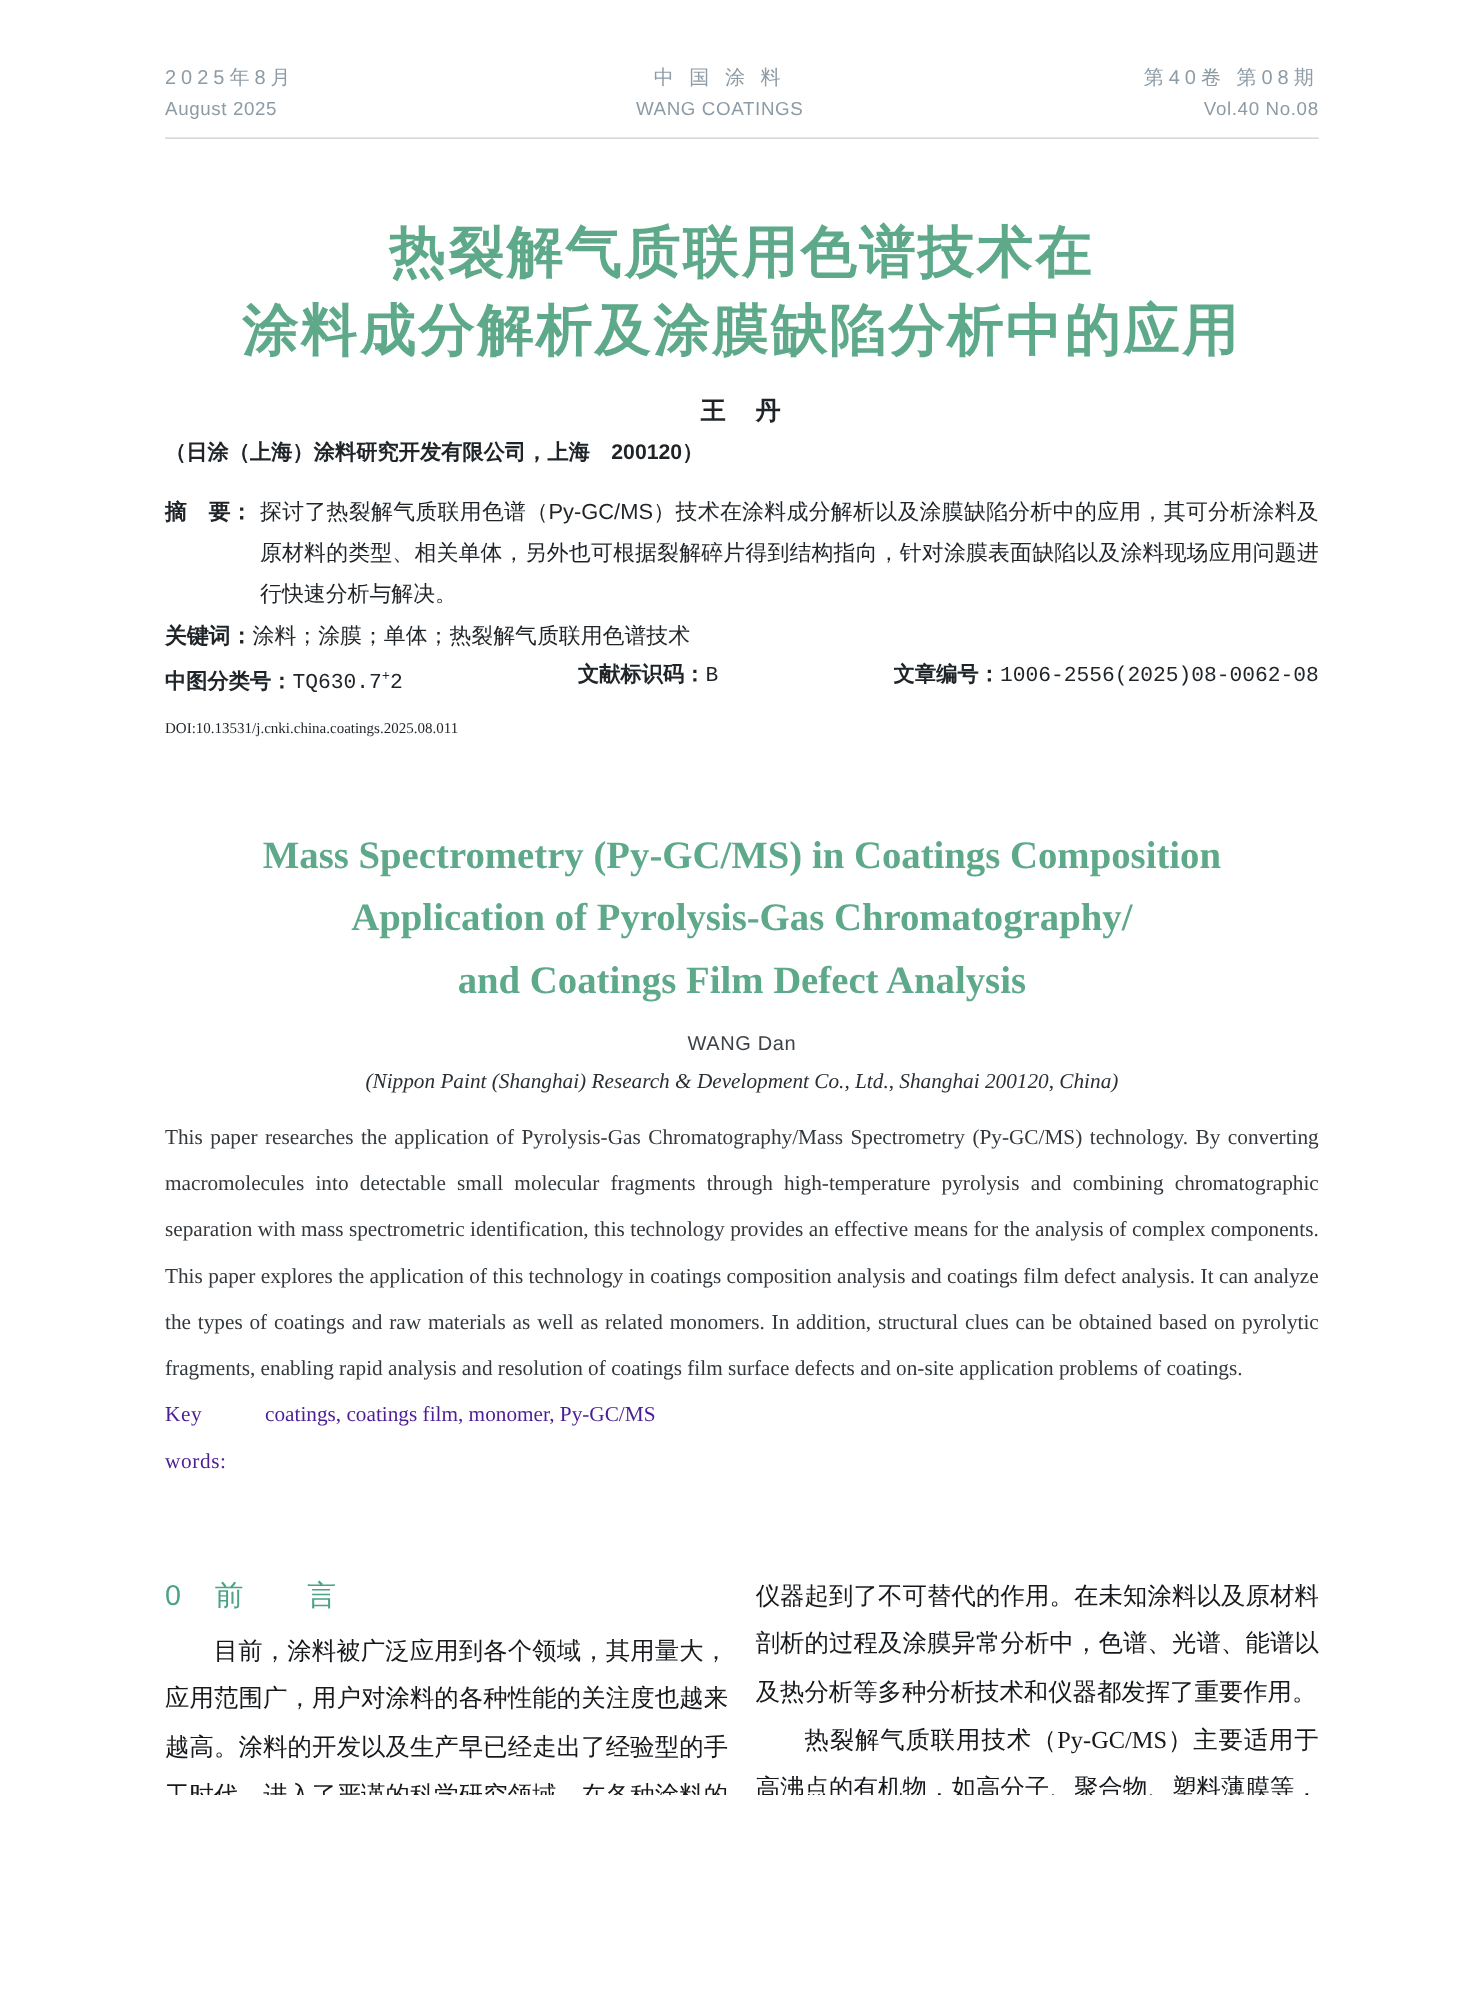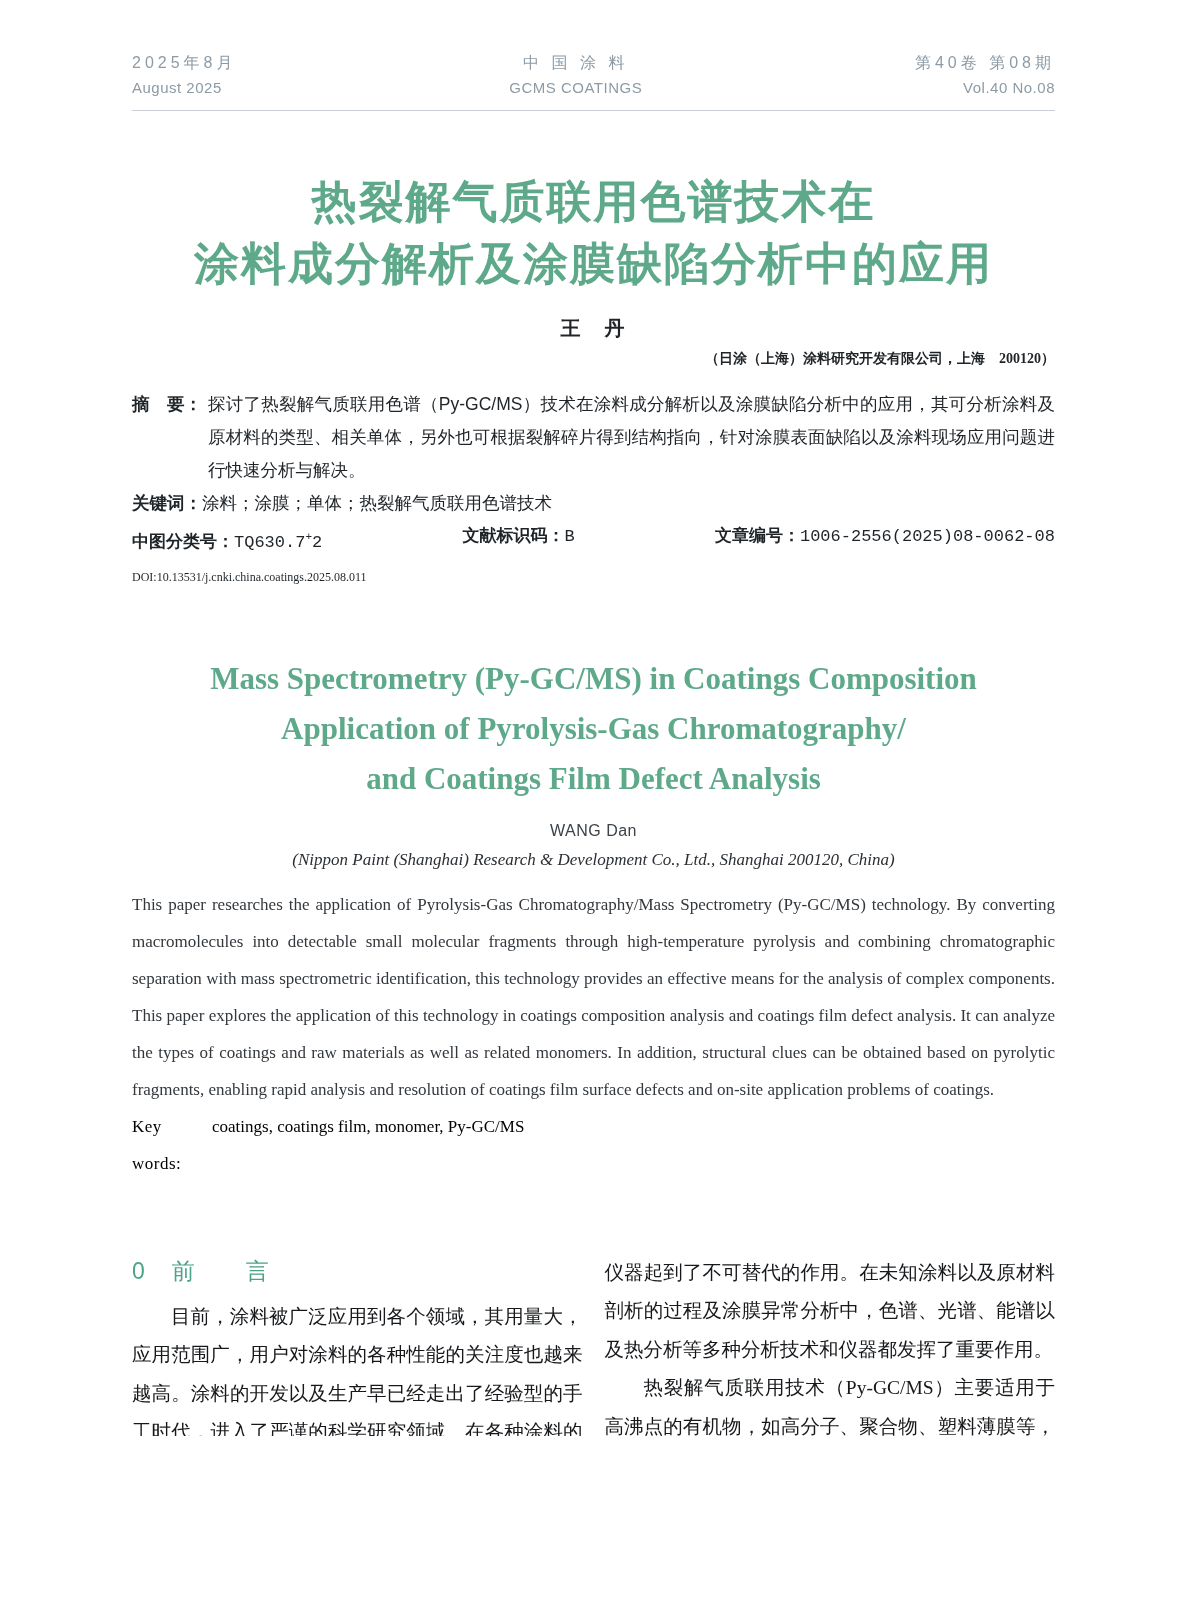--- a/index.html
+++ b/index.html
@@ -22,21 +22,21 @@
   .jh-center{text-align:center;}
   .jh-right{text-align:right;}
   .jh-zh{letter-spacing:4px;}
   .jh-en{font-size:15px;letter-spacing:0.5px;}
   .header-rule{border:none;border-top:1.5px solid #c9cfd4;margin:10px 0 0 0;}
 
   
   .title-zh{margin-top:60px;text-align:center;color:#5fa98b;
     font-size:45px;font-weight:bold;line-height:62px;letter-spacing:2px;}
   .author-zh{margin-top:20px;text-align:center;font-size:20px;font-weight:bold;letter-spacing:2px;}
-  .affil-zh{margin-top:8px;text-align:right;font-size:14px;font-weight:bold;font-family:Liberation Serif, serif;}
+  .affil-zh{margin-top:8px;text-align:left;font-size:17px;font-weight:bold;}
 
   
   .abs-zh{margin-top:20px;display:flex;font-size:17.5px;line-height:33px;}
   .abs-zh .lbl{flex:0 0 76px;font-weight:bold;}
   .abs-zh .txt{flex:1;text-align:justify;}
   .kw-zh{display:flex;font-size:17.5px;line-height:33px;}
   .kw-zh .lbl{font-weight:bold;white-space:nowrap;}
   .meta-row{display:flex;justify-content:space-between;font-size:17px;line-height:30px;margin-top:2px;font-family:Liberation Mono, monospace;}
   .meta-row .lbl{font-weight:bold;}
   .meta-row sup{font-size:11px;}
@@ -45,21 +45,21 @@
   
   .title-en{margin-top:62px;text-align:center;color:#5fa98b;
     font-family:"Liberation Serif",serif;font-weight:bold;font-size:31px;line-height:50px;}
   .author-en{margin-top:18px;text-align:center;font-size:16px;color:#3c4248;letter-spacing:0.5px;}
   .affil-en{margin-top:10px;text-align:center;font-family:"Liberation Serif",serif;
     font-style:italic;font-size:17px;color:#2a2f34;}
   .abs-en{margin-top:16px;display:flex;font-family:"Liberation Serif",serif;
     font-size:17px;line-height:37px;color:#33383d;}
   .abs-en .lbl{flex:0 0 80px;letter-spacing:1px;}
   .abs-en .txt{flex:1;text-align:justify;}
-  .kw-en{display:flex;font-family:"Liberation Serif",serif;font-size:17px;line-height:37px;color:#000000;}
+  .kw-en{display:flex;font-family:"Liberation Serif",serif;font-size:17px;line-height:37px;color:#4c1d95;}
   .kw-en .lbl{flex:0 0 80px;letter-spacing:0.5px;}
 
   
   .body-cols{margin-top:72px;display:flex;gap:22px;}
   .col{flex:1;min-width:0;}
   .sec-head{color:#4ba287;font-weight:normal;font-size:23px;line-height:34px;margin-bottom:10px;letter-spacing:1px;}
   .sec-head .num{margin-right:26px;}
   .sec-head .ttl{letter-spacing:14px;}
   .body-p{font-family:"Liberation Serif",serif;font-size:19.5px;line-height:38.5px;
     text-align:justify;color:#16181b;margin:0;}
@@ -70,21 +70,21 @@
 
 <div class="page">
 
   <div class="journal-header">
     <div class="jh-block jh-left">
       <div class="jh-zh">2025年8月</div>
       <div class="jh-en">August 2025</div>
     </div>
     <div class="jh-block jh-center">
       <div class="jh-zh">中 国 涂 料</div>
-      <div class="jh-en">GCMS COATINGS</div>
+      <div class="jh-en">WANG COATINGS</div>
     </div>
     <div class="jh-block jh-right">
       <div class="jh-zh">第40卷 第08期</div>
       <div class="jh-en">Vol.40  No.08</div>
     </div>
   </div>
   <hr class="header-rule">
 
   <div class="title-zh">
     <div>热裂解气质联用色谱技术在</div>

